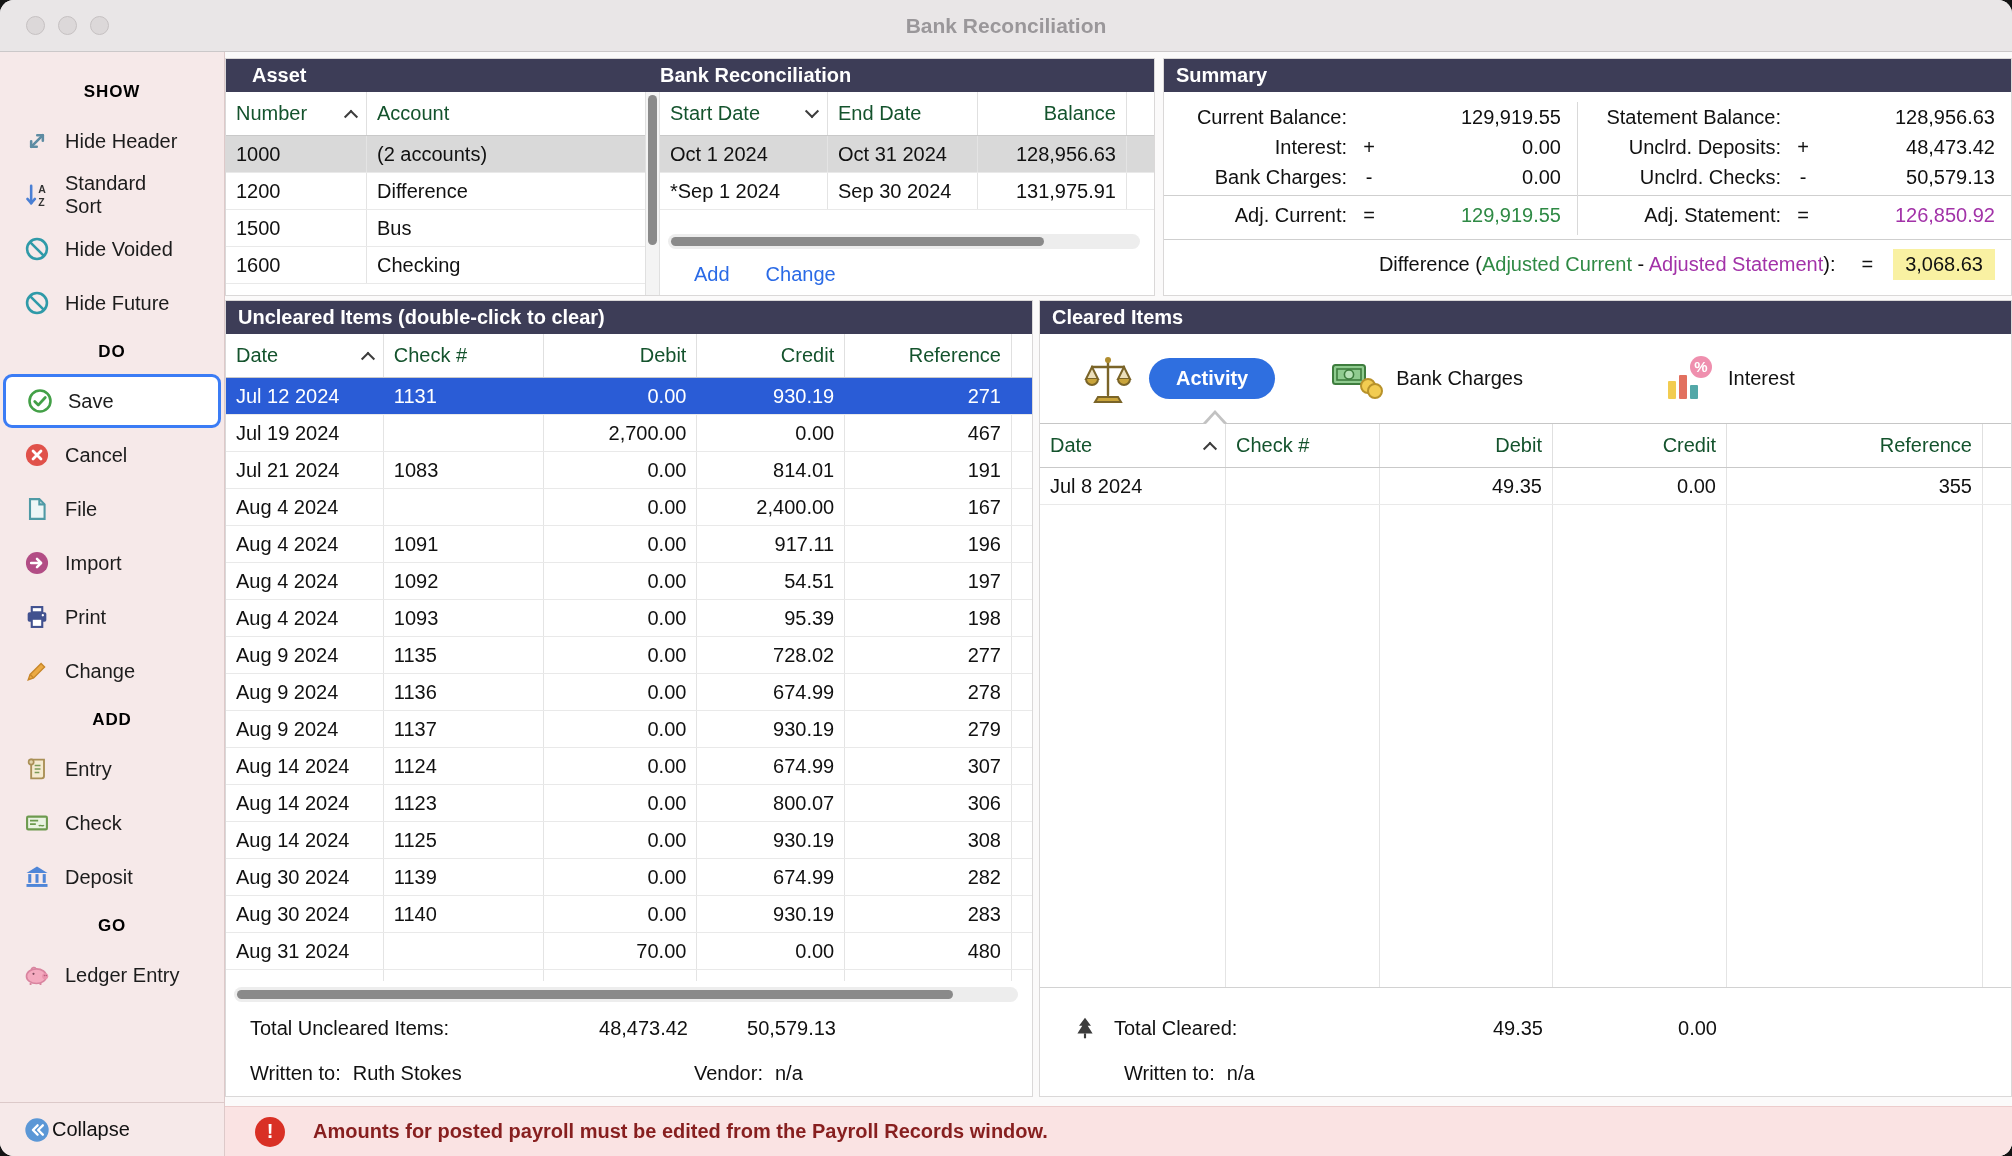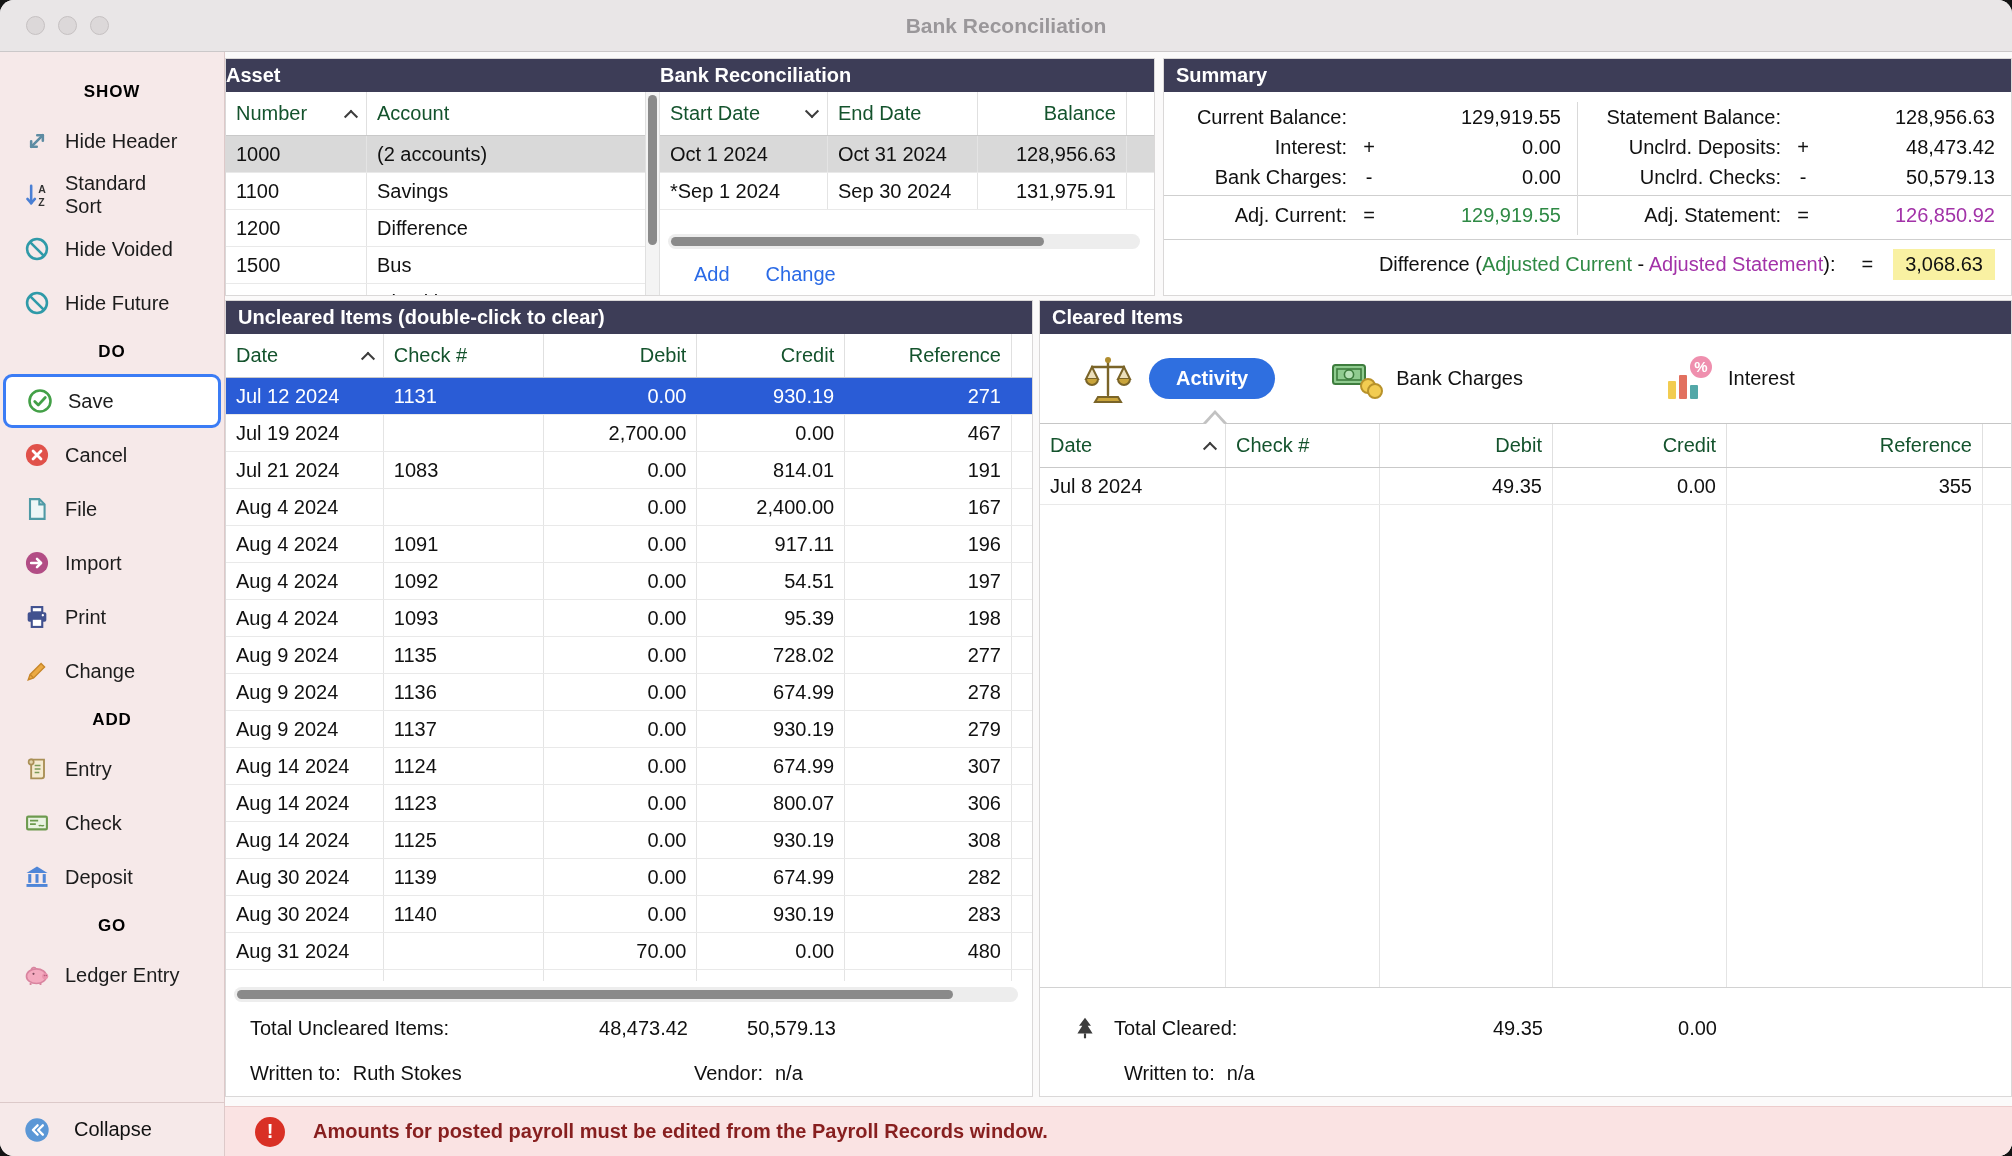--- a/index.html
+++ b/index.html
@@ -16,28 +16,28 @@
   
   .appbody{flex:1;display:flex;min-height:0}
   .sidebar{flex:none;width:225px;background:#f6e9e9;border-right:1px solid #ddc9c9;
     display:flex;flex-direction:column;padding-top:18px}
   .side-header{height:44px;display:flex;align-items:center;justify-content:center;
     font-weight:bold;font-size:17px;letter-spacing:.9px;color:#000000}
   .side-item{height:54px;display:flex;align-items:center;padding-left:22px;gap:13px}
   .side-item .lbl{font-size:20px;color:#1c1c1c;max-width:118px;line-height:1.15}
   .side-item.selected{background:#fff;border:3px solid #3b7cf5;border-radius:9px;margin:0 3px;padding-left:19px}
   .side-icon{flex:none;width:30px;height:30px;display:flex;align-items:center;justify-content:center}
-  .collapse-row{margin-top:auto;height:54px;border-top:1px solid #dcc9c9;display:flex;align-items:center;gap:22px;padding-left:22px}
+  .collapse-row{margin-top:auto;height:54px;border-top:1px solid #dcc9c9;display:flex;align-items:center;gap:0;padding-left:22px}
   
   .main{flex:1;position:relative;background:#fbfafa;min-width:0}
   .panel{position:absolute;background:#fff;border:1px solid #dad8d8;display:flex;flex-direction:column}
   .panel-header{flex:none;height:33px;background:#3d3d57;color:#fff;font-weight:bold;
     display:flex;align-items:center;font-size:20px;padding-left:12px}
   .panel-header.split{padding-left:0}
-  .ph-left{flex:none;width:434px;padding-left:0}
+  .ph-left{flex:none;width:434px;padding-left:26px}
   #panelA{left:0;top:6px;width:930px;height:238px}
   #panelSummary{left:938px;top:6px;width:849px;height:238px}
   #panelUncleared{left:0;top:248px;width:808px;height:797px}
   #panelCleared{left:814px;top:248px;width:973px;height:797px}
   
   .thead{flex:none;display:flex;height:44px;border-bottom:1px solid #c9c9c9;align-items:stretch}
   .th{display:flex;align-items:center;padding:0 10px;border-right:1px solid #e0e0e0;font-size:20px;color:#14532d}
   .th.right{justify-content:flex-end}
   .th.sortable{justify-content:space-between}
   .th.nob{border-right:none}
@@ -331,24 +331,20 @@
                 <span>Account</span>
               </div>
             </div>
             <div class="tbody">
 
                 <div class="trow selected">
                   <div class="td a-num">1000</div>
                   <div class="td a-acct">(2 accounts)</div>
                 </div>
 
-                <div class="trow">
-                  <div class="td a-num">1100</div>
-                  <div class="td a-acct">Savings</div>
-                </div>
 
                 <div class="trow">
                   <div class="td a-num">1200</div>
                   <div class="td a-acct">Difference</div>
                 </div>
 
                 <div class="trow">
                   <div class="td a-num">1500</div>
                   <div class="td a-acct">Bus</div>
                 </div>

